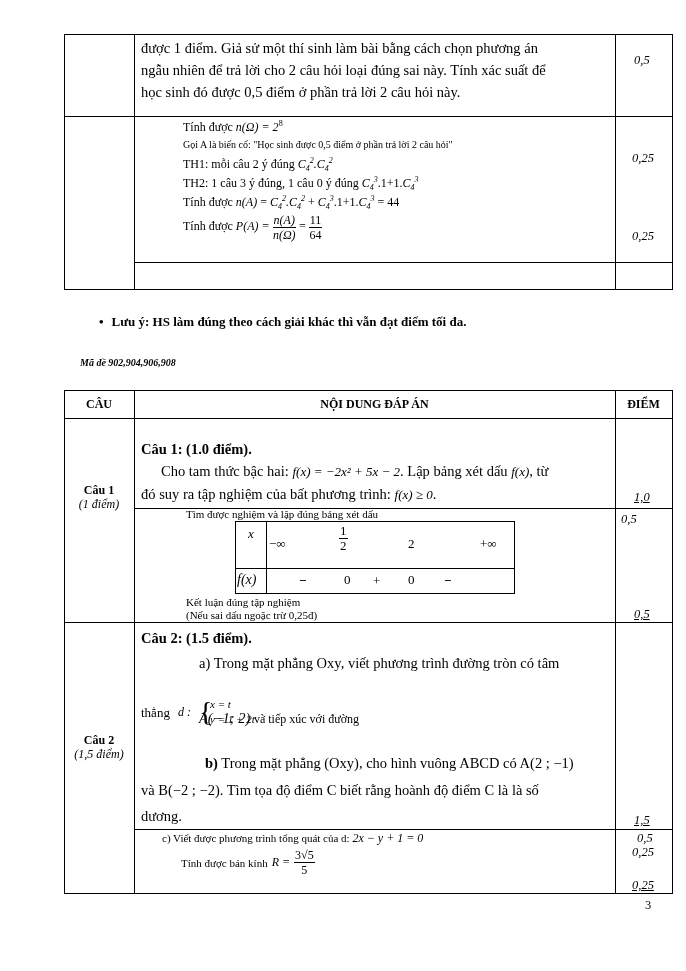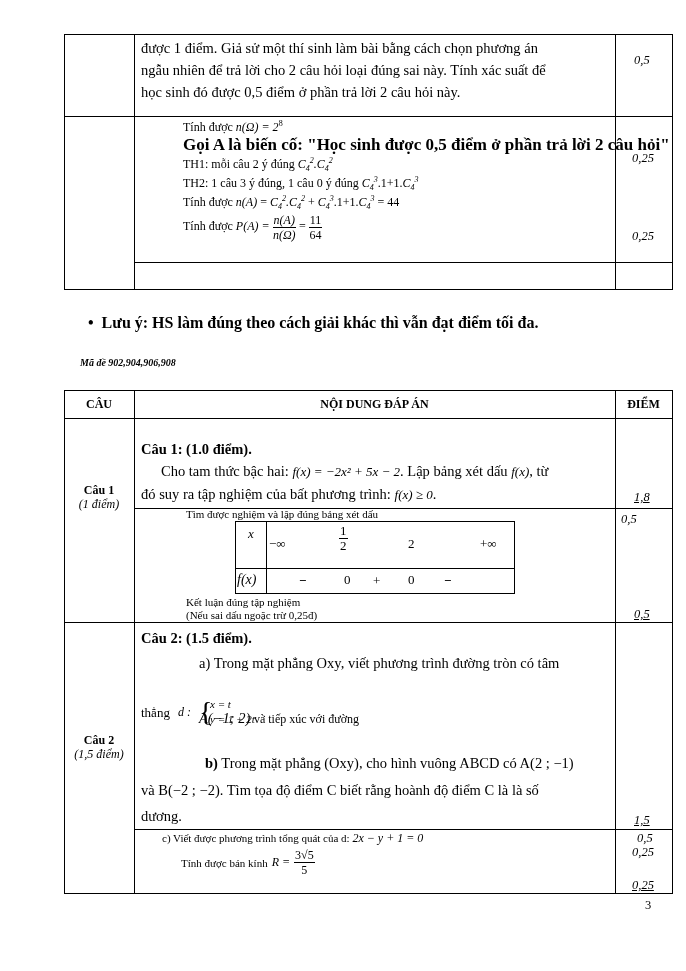--- a/index.html
+++ b/index.html
@@ -38,21 +38,21 @@
     <div>học sinh đó được 0,5 điểm ở phần trả lời 2 câu hỏi này.</div>
   </div>
   <div class="abs score" style="left:634px;top:53px;">0,5</div>
 
   <div class="abs t12" style="left:183px;top:120px;">
     <div style="height:17px;">
       <span>Tính được</span>
       <span class="i">n(Ω) = 2</span><sup>8</sup>
     </div>
     <div style="height:20px;font-size:12px;">
-      <span style="font-size:17px;font-weight:bold;">Gọi A là biến cố: "Học sinh được 0,5 điểm ở phần trả lời 2 câu hỏi"</span>
+      <span style="font-size:10px;">Gọi A là biến cố: "Học sinh được 0,5 điểm ở phần trả lời 2 câu hỏi"</span>
     </div>
     <div style="height:19px;">
       <span>TH1: mỗi câu 2 ý đúng</span>
       <span class="i">C<sub>4</sub><sup>2</sup>.C<sub>4</sub><sup>2</sup></span>
     </div>
     <div style="height:19px;">
       <span>TH2: 1 câu 3 ý đúng, 1 câu 0 ý đúng</span>
       <span class="i">C<sub>4</sub><sup>3</sup></span>.1+1.<span class="i">C<sub>4</sub><sup>3</sup></span>
     </div>
     <div style="height:18px;">
@@ -65,21 +65,21 @@
       <span class="i">P(A) =</span>
       <span class="frac i"><span class="n">n(A)</span><span class="d">n(Ω)</span></span>
       =
       <span class="frac"><span class="n">11</span><span class="d">64</span></span>
     </div>
   </div>
   <div class="abs score" style="left:632px;top:151px;">0,25</div>
   <div class="abs score" style="left:632px;top:229px;">0,25</div>
 </div>
 
-<div class="abs b" style="left:88px;top:314px;font-size:16px;">
+<div class="abs b" style="left:99px;top:314px;font-size:13px;">
   <span style="margin-right:8px;">•</span><span>Lưu ý: HS làm đúng theo cách giải khác thì vẫn đạt điểm tối đa.</span>
 </div>
 
 <div class="abs b i" style="left:80px;top:357px;font-size:10px;font-family:Liberation Serif, serif;">Mã đề 902,904,906,908</div>
 
 <div>
 
   <div class="line" style="left:64px;top:390px;width:609px;height:1px;"></div>
   <div class="line" style="left:64px;top:418px;width:609px;height:1px;"></div>
   <div class="line" style="left:134px;top:508px;width:539px;height:1px;"></div>
@@ -106,21 +106,21 @@
     <div style="text-indent:20px;">
       <span>Cho tam thức bậc hai:</span>
       <span class="i" style="font-size:13px;">f(x) = −2x² + 5x − 2</span><span>. Lập bảng xét dấu</span>
       <span class="i" style="font-size:13px;">f(x)</span><span>, từ</span>
     </div>
     <div>
       <span>đó suy ra tập nghiệm của bất phương trình:</span>
       <span class="i" style="font-size:13px;">f(x) ≥ 0</span>.
     </div>
   </div>
-  <div class="abs score" style="left:634px;top:490px;text-decoration:underline;">1,8</div>
+  <div class="abs score" style="left:634px;top:490px;text-decoration:underline;">1,0</div>
 
   <div class="abs t11" style="left:186px;top:508px;">
     <span>Tìm được nghiệm và lập đúng bảng xét dấu</span>
   </div>
   <div class="abs" style="left:235px;top:521px;width:280px;height:74px;">
     <div class="line" style="left:0;top:0;width:280px;height:1px;"></div>
     <div class="line" style="left:0;top:47px;width:280px;height:1px;"></div>
     <div class="line" style="left:0;top:72px;width:280px;height:1px;"></div>
     <div class="line" style="left:0;top:0;width:1px;height:73px;"></div>
     <div class="line" style="left:31px;top:0;width:1px;height:73px;"></div>

